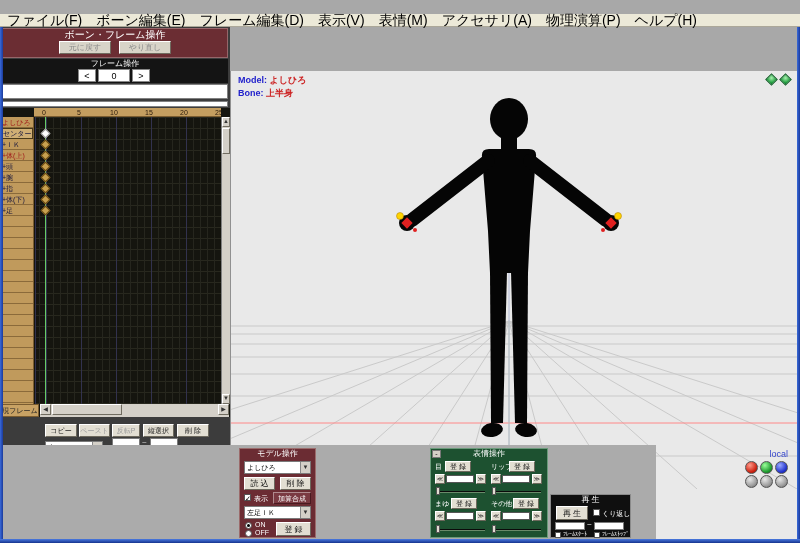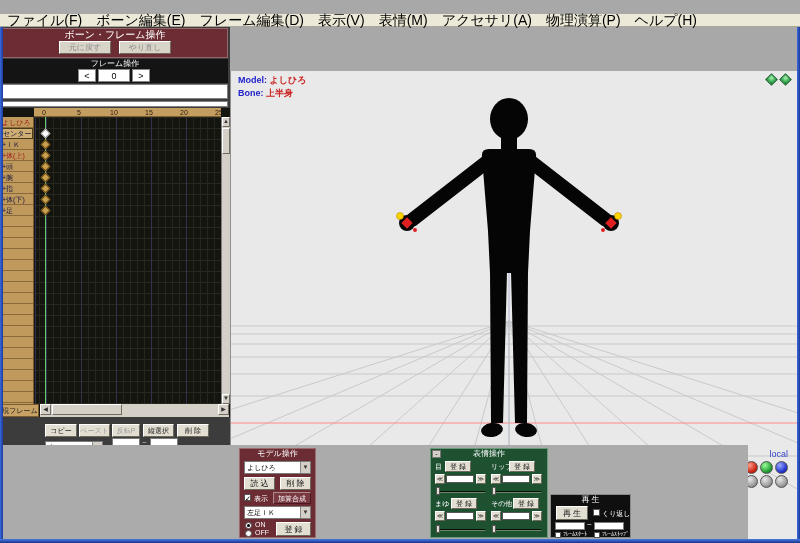--- a/index.html
+++ b/index.html
@@ -87,21 +87,21 @@
   .gem{position:absolute;width:9px;height:9px;transform:rotate(45deg);
     background:radial-gradient(circle at 35% 35%,#aaf0b0,#22a040 70%,#0e6a28);border:1px solid #0a5a20;}
   .local-lbl{position:absolute;right:12px;top:378px;color:#3344cc;font-size:9px;}
   .ball{position:absolute;width:13px;height:13px;border-radius:50%;border:1px solid #555;}
   .ball.r{background:radial-gradient(circle at 35% 30%,#ff9a8a,#cc2211 65%,#7a1205);}
   .ball.g{background:radial-gradient(circle at 35% 30%,#9aff9a,#1f9a2f 65%,#0a5a18);}
   .ball.b{background:radial-gradient(circle at 35% 30%,#9aa8ff,#2233cc 65%,#101a7a);}
   .ball.gray{background:radial-gradient(circle at 35% 30%,#e8e8e8,#9a9a9a 65%,#5a5a5a);}
 
   
-  .bottombar{position:absolute;left:0;top:445px;width:748px;height:94px;background:#ababab;}
+  .bottombar{position:absolute;left:0;top:445px;width:656px;height:94px;background:#ababab;}
   .panel{position:absolute;border:1px solid #cfcfcf;color:#fff;}
   .panel .ptitle{font-size:8px;text-align:center;line-height:10px;color:#fff;}
   .minbox{position:absolute;left:1px;top:1px;width:9px;height:8px;background:#d4d0c8;color:#000;
     font-size:7px;line-height:6px;text-align:center;border:1px solid #777;}
   .p-model{left:239px;top:3px;width:77px;height:90px;background:#6b2c33;border-color:#9b6b6b;}
   .p-bone{left:318px;top:3px;width:110px;height:90px;background:#2d2d5e;border-color:#8a8ab8;}
   .p-facial{left:430px;top:3px;width:118px;height:90px;background:#1d5130;border-color:#6a9a7a;}
   .p-view{left:550px;top:4px;width:80px;height:43px;background:#2d2d5e;border-color:#8a8ab8;}
   .p-play{left:550px;top:49px;width:81px;height:44px;background:#0f0f0f;border-color:#8a8a8a;}
   .pbtn{position:absolute;background:#e2ded2;border:1px solid;border-color:#fff #6c685c #6c685c #fff;

